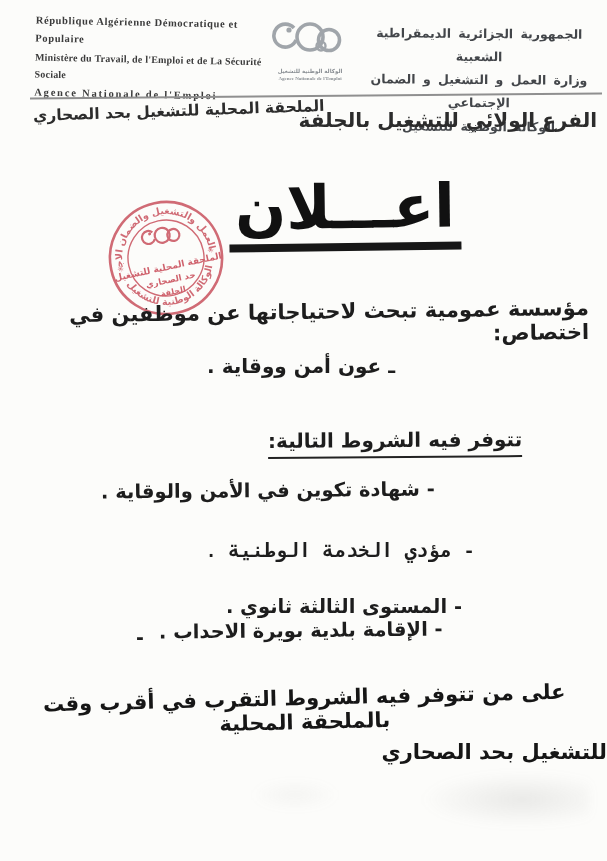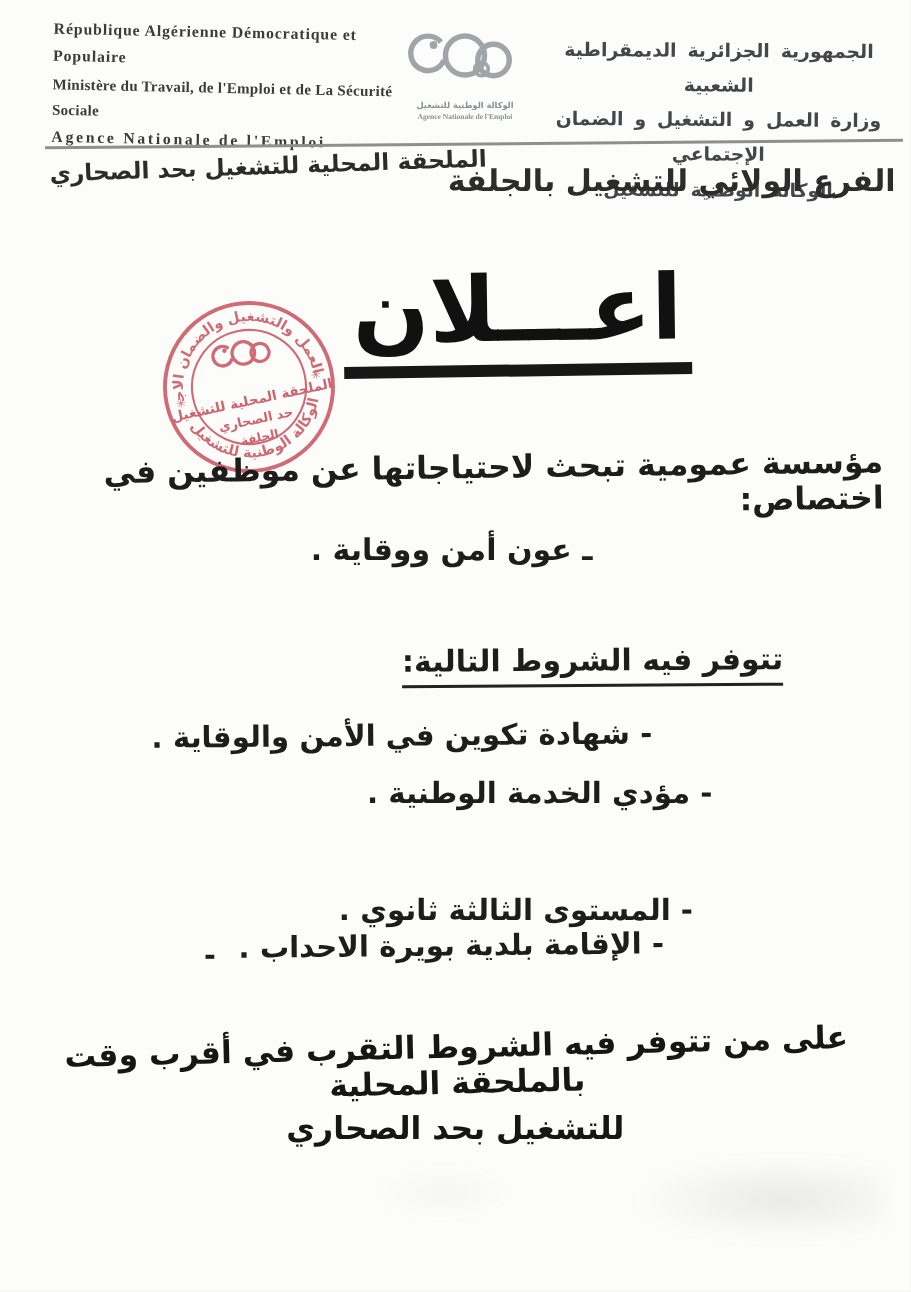--- a/index.html
+++ b/index.html
@@ -53,27 +53,27 @@
 
   
   .intro{position:absolute;right:18px;top:300px;font-weight:bold;font-size:21px;color:#1d1d1d;transform:rotate(-.8deg);}
   .specialty{position:absolute;right:212px;top:354px;font-weight:bold;font-size:20px;color:#1d1d1d;margin-left:32px;}
   .cond-heading{
     position:absolute;right:85px;top:428px;font-weight:bold;font-size:20px;color:#1d1d1d;
     border-bottom:2.5px solid #222;padding-bottom:4px;transform:rotate(-.4deg);
   }
   .cond{position:absolute;font-weight:bold;font-size:19.5px;color:#1d1d1d;}
   .cond-1{right:172px;top:479px;transform:rotate(-.5deg);}
-  .cond-2{right:132px;top:517px;}
+  .cond-2{right:132px;top:539px;font-family:Liberation Mono, monospace;}
   .cond-3{right:145px;top:595px;}
   .cond-4{right:164px;top:619px;transform:rotate(-.6deg);}
   .stray-dash{position:absolute;left:136px;top:626px;font-weight:bold;font-size:19px;color:#1d1d1d;}
 
   .closing-1{position:absolute;left:18px;right:16px;top:686px;text-align:center;font-weight:bold;font-size:21px;color:#161616;transform:rotate(-1.4deg);}
-  .closing-2{position:absolute;left:0;right:0;top:740px;text-align:center;font-weight:bold;font-size:21px;color:#161616;}
+  .closing-2{position:absolute;left:0;right:0;top:740px;font-weight:bold;font-size:21px;color:#161616;}
 
   
   .smudge{position:absolute;filter:blur(5px);pointer-events:none;}
   .smudge-1{left:420px;top:772px;width:170px;height:55px;
     background:radial-gradient(ellipse at 60% 50%,rgba(120,120,120,.14),rgba(120,120,120,0) 70%);}
   .smudge-2{left:250px;top:780px;width:90px;height:30px;
     background:radial-gradient(ellipse,rgba(140,140,140,.07),rgba(140,140,140,0) 70%);}
 </style>
 </head>
 <body>

